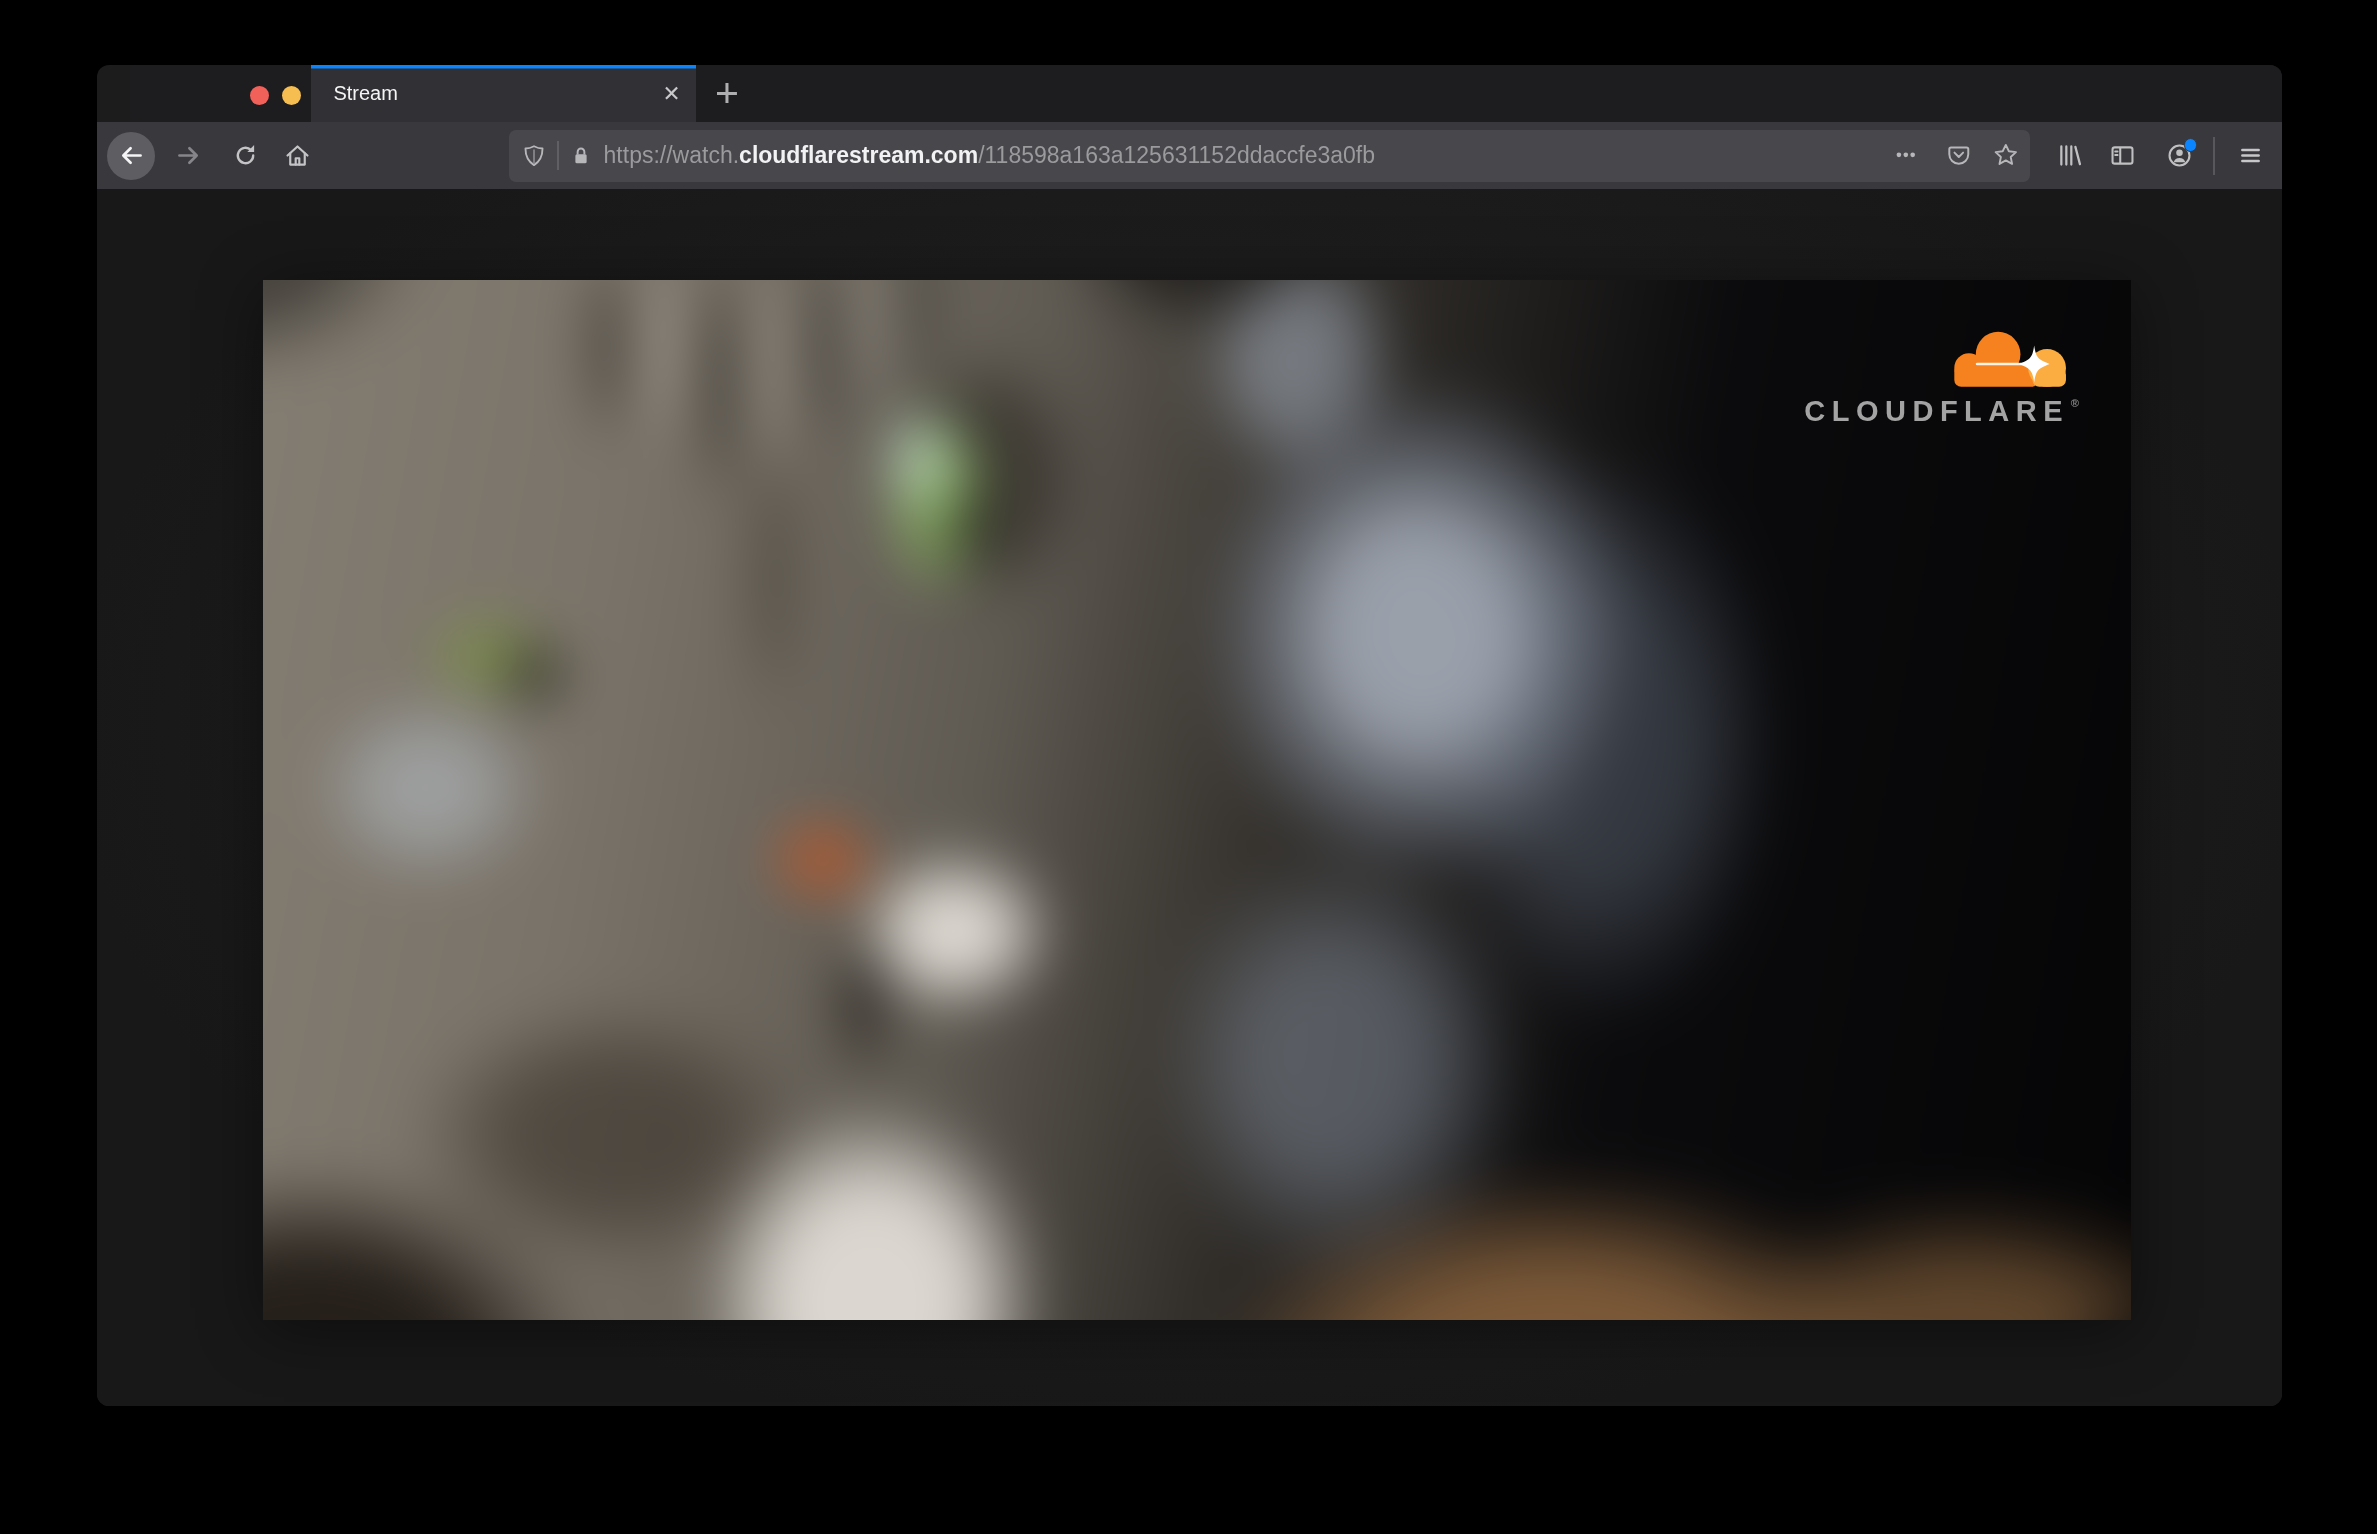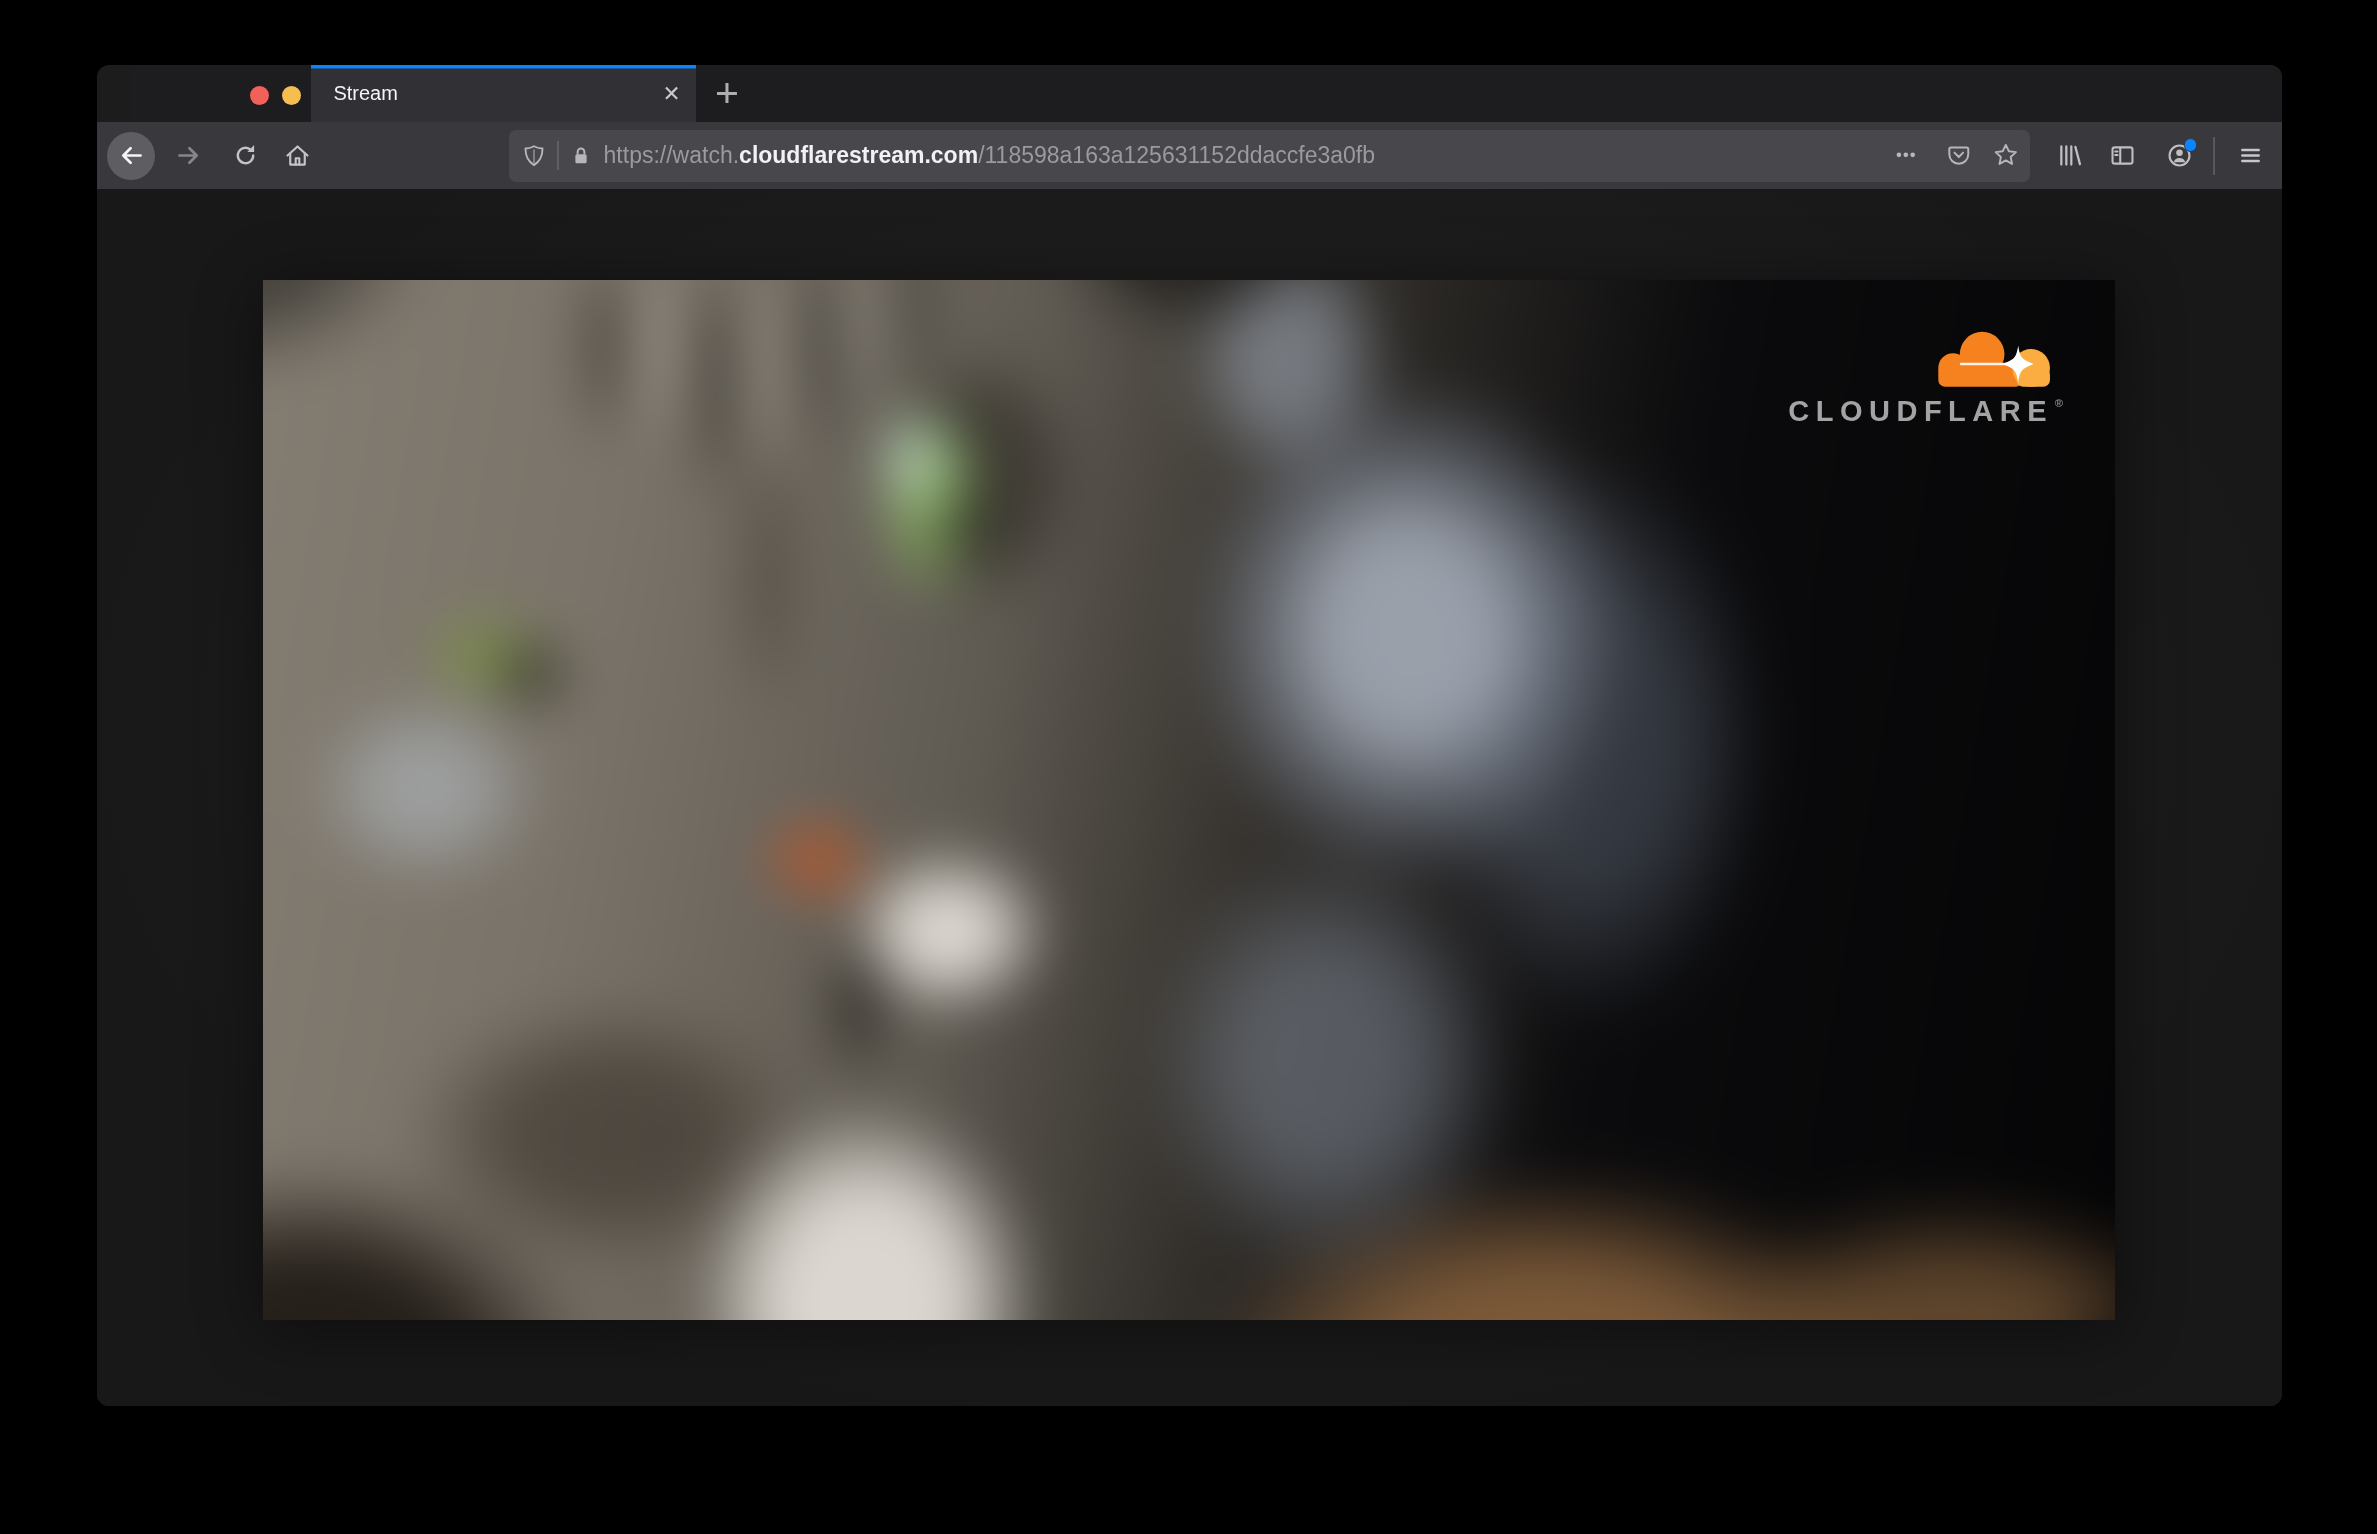--- a/index.html
+++ b/index.html
@@ -38,21 +38,21 @@
   .url-domain{color:#f2f2f4;font-weight:700;}
   .inbar-icon{position:absolute;top:11.2px;width:27.6px;height:27.6px;}
   .toolbar-sep{position:absolute;left:2116px;top:14.7px;width:1.7px;height:38px;background:#57575c;}
   .badge{position:absolute;left:19px;top:-2.6px;width:11.2px;height:11.2px;border-radius:50%;
          background:var(--accent-blue);border:1.7px solid #38383d;}
 
   
   .content{position:absolute;left:0;top:124px;right:0;bottom:0;
            background:radial-gradient(1121px 733px at 50% 44%, #242424 0%, #1d1d1d 55%, #181818 100%);}
   .video{position:absolute;left:166px;top:91px;width:1852px;height:1040px;background:#040405;
-         overflow:hidden;box-shadow:0 8.6px 60px rgba(0,0,0,.45);}
+         overflow:hidden;box-shadow:0 8.6px 60px rgba(0,0,0,.45);padding-left:16px;}
 
   
   .cat{position:absolute;inset:-78px;filter:blur(27.6px);
     background-image:
       
       radial-gradient(78px 60px at 31.5% 55%, rgba(186,88,42,.95) 0 28%, rgba(186,88,42,0) 74%),
       radial-gradient(34px 103px at 33.5% 67%, rgba(25,20,16,.85) 0 28%, rgba(25,20,16,0) 75%),
       
       radial-gradient(52px 47px at 17.3% 39.5%, rgba(26,27,16,.9) 0 25%, rgba(26,27,16,0) 70%),
       radial-gradient(95px 65px at 15% 38%, rgba(124,143,74,.9) 0 30%, rgba(124,143,74,0) 72%),

